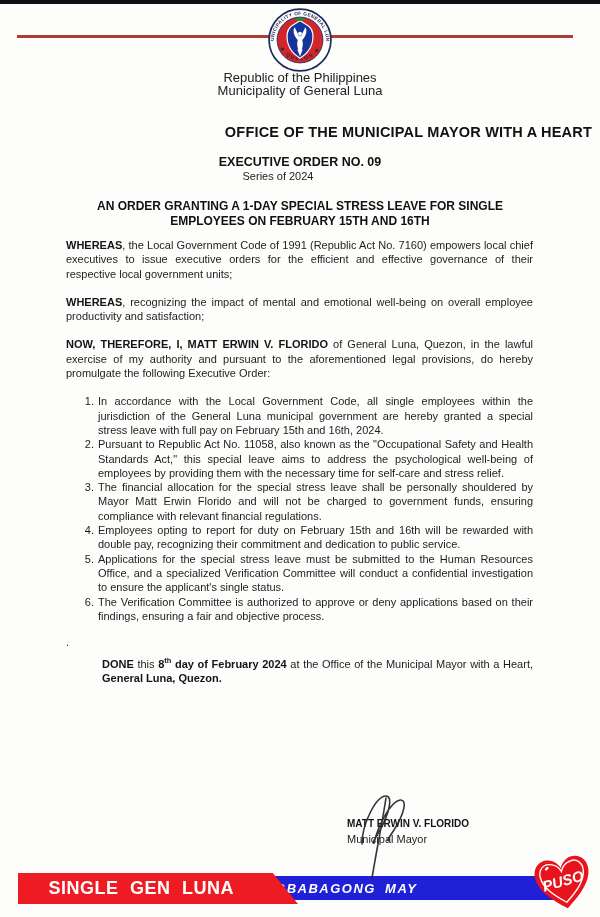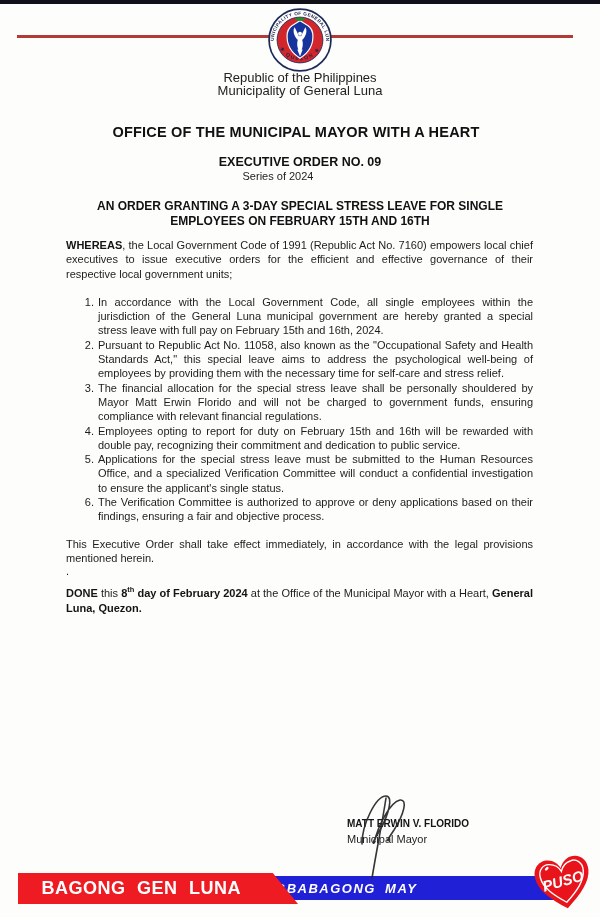--- a/index.html
+++ b/index.html
@@ -8,37 +8,37 @@
     position:relative; width:600px; height:917px; margin:0 auto;
     background:#fdfdfc; overflow:hidden;
     font-family:"Liberation Sans", sans-serif; color:#1d1d1d;
   }
   .topbar { position:absolute; top:0; left:0; width:600px; height:4px; background:#0f1018; }
   .redline { position:absolute; top:35px; left:17px; width:556px; height:3px; background:#b23b35; }
   .seal { position:absolute; top:8px; left:268px; width:64px; height:64px; }
 
   .hdr-block { position:absolute; top:72px; left:0; width:600px; text-align:center;
     font-size:13px; line-height:12.5px; color:#222; }
-  .office { position:absolute; top:124px; left:0; width:592px; text-align:center;
+  .office { position:absolute; top:124px; left:0; width:592px; text-align:right;
     font-size:14.5px; font-weight:bold; letter-spacing:.2px; color:#111; }
   .eo-no { position:absolute; top:155px; left:0; width:600px; text-align:center;
     font-size:12.5px; font-weight:bold; color:#111; }
   .series { position:absolute; top:170px; left:0; width:556px; text-align:center; font-size:11px; }
   .eo-title { position:absolute; top:199px; left:90px; width:420px; text-align:center;
     font-size:12px; font-weight:bold; line-height:14.5px; color:#111; }
 
   .content { position:absolute; top:238px; left:66px; width:467px;
     font-size:11px; line-height:14.3px; text-align:justify; }
   .content p { margin:0 0 14px 0; }
   .content b, .content strong { color:#141414; }
   ol.order-list { margin:0 0 13px 0; padding-left:31px; }
   ol.order-list li { text-align:justify; padding-left:1px; }
   p.effectivity { margin-bottom:0; }
   p.stray { margin:0; line-height:13px; }
-  p.done-para { margin-top:8px; margin-bottom:0; }
+  p.done-para { margin-top:8px; margin-bottom:0;margin-left:36px; }
   sup { font-size:7.5px; vertical-align:super; line-height:0; }
 
   .sig-scribble { position:absolute; top:786px; left:332px; width:130px; height:94px; z-index:3; }
   .sig-name { position:absolute; top:818px; left:347px; font-size:10px; font-weight:bold; color:#141414; }
   .sig-title { position:absolute; top:833px; left:347px; font-size:11px; }
 
   .band-red { position:absolute; top:873px; left:18px; width:280px; height:31px; background:#ee1b22;
     clip-path:polygon(0 0, 91% 0, 100% 100%, 0 100%); z-index:2;
     display:flex; align-items:center; }
   .band-red span { width:88%; text-align:center; color:#fff; font-weight:bold; font-size:18px;
@@ -83,50 +83,51 @@
   </svg>
 
   <div class="hdr-block">
     <div>Republic of the Philippines</div>
     <div>Municipality of General Luna</div>
   </div>
 
   <div class="office">OFFICE OF THE MUNICIPAL MAYOR WITH A HEART</div>
   <div class="eo-no">EXECUTIVE ORDER NO. 09</div>
   <div class="series">Series of 2024</div>
-  <div class="eo-title">AN ORDER GRANTING A 3-DAY SPECIAL STRESS LEAVE FOR SINGLE EMPLOYEES ON FEBRUARY 15TH AND 16TH</div>
+  <div class="eo-title">AN ORDER GRANTING A 1-DAY SPECIAL STRESS LEAVE FOR SINGLE EMPLOYEES ON FEBRUARY 15TH AND 16TH</div>
 
   <div class="content">
     <p><strong>WHEREAS</strong><span>, the Local Government Code of 1991 (Republic Act No. 7160) empowers local chief executives to issue executive orders for the efficient and effective governance of their respective local government units;</span></p>
+    <p><strong>WHEREAS</strong><span>, recognizing the impact of mental and emotional well-being on overall employee productivity and satisfaction;</span></p>
+    <p><strong>NOW, THEREFORE, I, MATT ERWIN V. FLORIDO</strong><span> of General Luna, Quezon, in the lawful exercise of my authority and pursuant to the aforementioned legal provisions, do hereby promulgate the following Executive Order:</span></p>
 
     <ol class="order-list">
       <li>In accordance with the Local Government Code, all single employees within the jurisdiction of the General Luna municipal government are hereby granted a special stress leave with full pay on February 15th and 16th, 2024.</li>
       <li>Pursuant to Republic Act No. 11058, also known as the "Occupational Safety and Health Standards Act," this special leave aims to address the psychological well-being of employees by providing them with the necessary time for self-care and stress relief.</li>
       <li>The financial allocation for the special stress leave shall be personally shouldered by Mayor Matt Erwin Florido and will not be charged to government funds, ensuring compliance with relevant financial regulations.</li>
       <li>Employees opting to report for duty on February 15th and 16th will be rewarded with double pay, recognizing their commitment and dedication to public service.</li>
       <li>Applications for the special stress leave must be submitted to the Human Resources Office, and a specialized Verification Committee will conduct a confidential investigation to ensure the applicant's single status.</li>
       <li>The Verification Committee is authorized to approve or deny applications based on their findings, ensuring a fair and objective process.</li>
     </ol>
 
-    <p class="effectivity">This Executive Order shall take effect immediately, in accordance with the legal provisions mentioned herein.</p>
     <p class="stray">.</p>
     <p class="done-para"><strong>DONE</strong><span> this </span><strong>8</strong><sup><strong>th</strong></sup><strong> day of February 2024</strong><span> at the Office of the Municipal Mayor with a Heart, </span><strong>General Luna, Quezon.</strong></p>
   </div>
 
   <svg class="sig-scribble" viewBox="0 0 130 94">
     <g fill="none" stroke="#262626" stroke-width="1.6" stroke-linecap="round" opacity="0.92">
       <path d="M30,58 C30,38 44,10 54,10 C62,10 56,30 48,44 C42,54 40,58 42,57 C46,40 58,16 68,14 C76,13 72,28 62,44 C56,53 54,56 57,54"></path>
       <path d="M54,12 C50,38 45,62 40,92"></path>
     </g>
   </svg>
   <div class="sig-name">MATT ERWIN V. FLORIDO</div>
   <div class="sig-title">Municipal Mayor</div>
 
   <div class="band-red">
-    <span>BAGONG GEN LUNA</span>
+    <span>SINGLE GEN LUNA</span>
   </div>
   <div class="band-blue">
     <span>PAGBABAGONG MAY</span>
   </div>
 
   <svg class="heart" viewBox="0 0 80 85">
     <g transform="rotate(-10 40 40)">
       <path d="M40,72 C22,58 10,46 9,32 C8,20 17,12 27,14 C33,15 38,20 40,25 C42,20 47,15 53,14 C63,12 72,20 71,32 C70,46 58,58 40,72 Z" fill="#e8131b"></path>
       <path d="M40,65 C26,54 16,44 15,32 C14,23 21,17 28,19 C34,20 38,24 40,29 C42,24 46,20 52,19 C59,17 66,23 65,32 C64,44 54,54 40,65 Z" fill="none" stroke="#ffffff" stroke-width="1.6"></path>
       <ellipse cx="24" cy="23" rx="2.6" ry="1.5" fill="#ffffff" transform="rotate(-32 24 23)"></ellipse>

